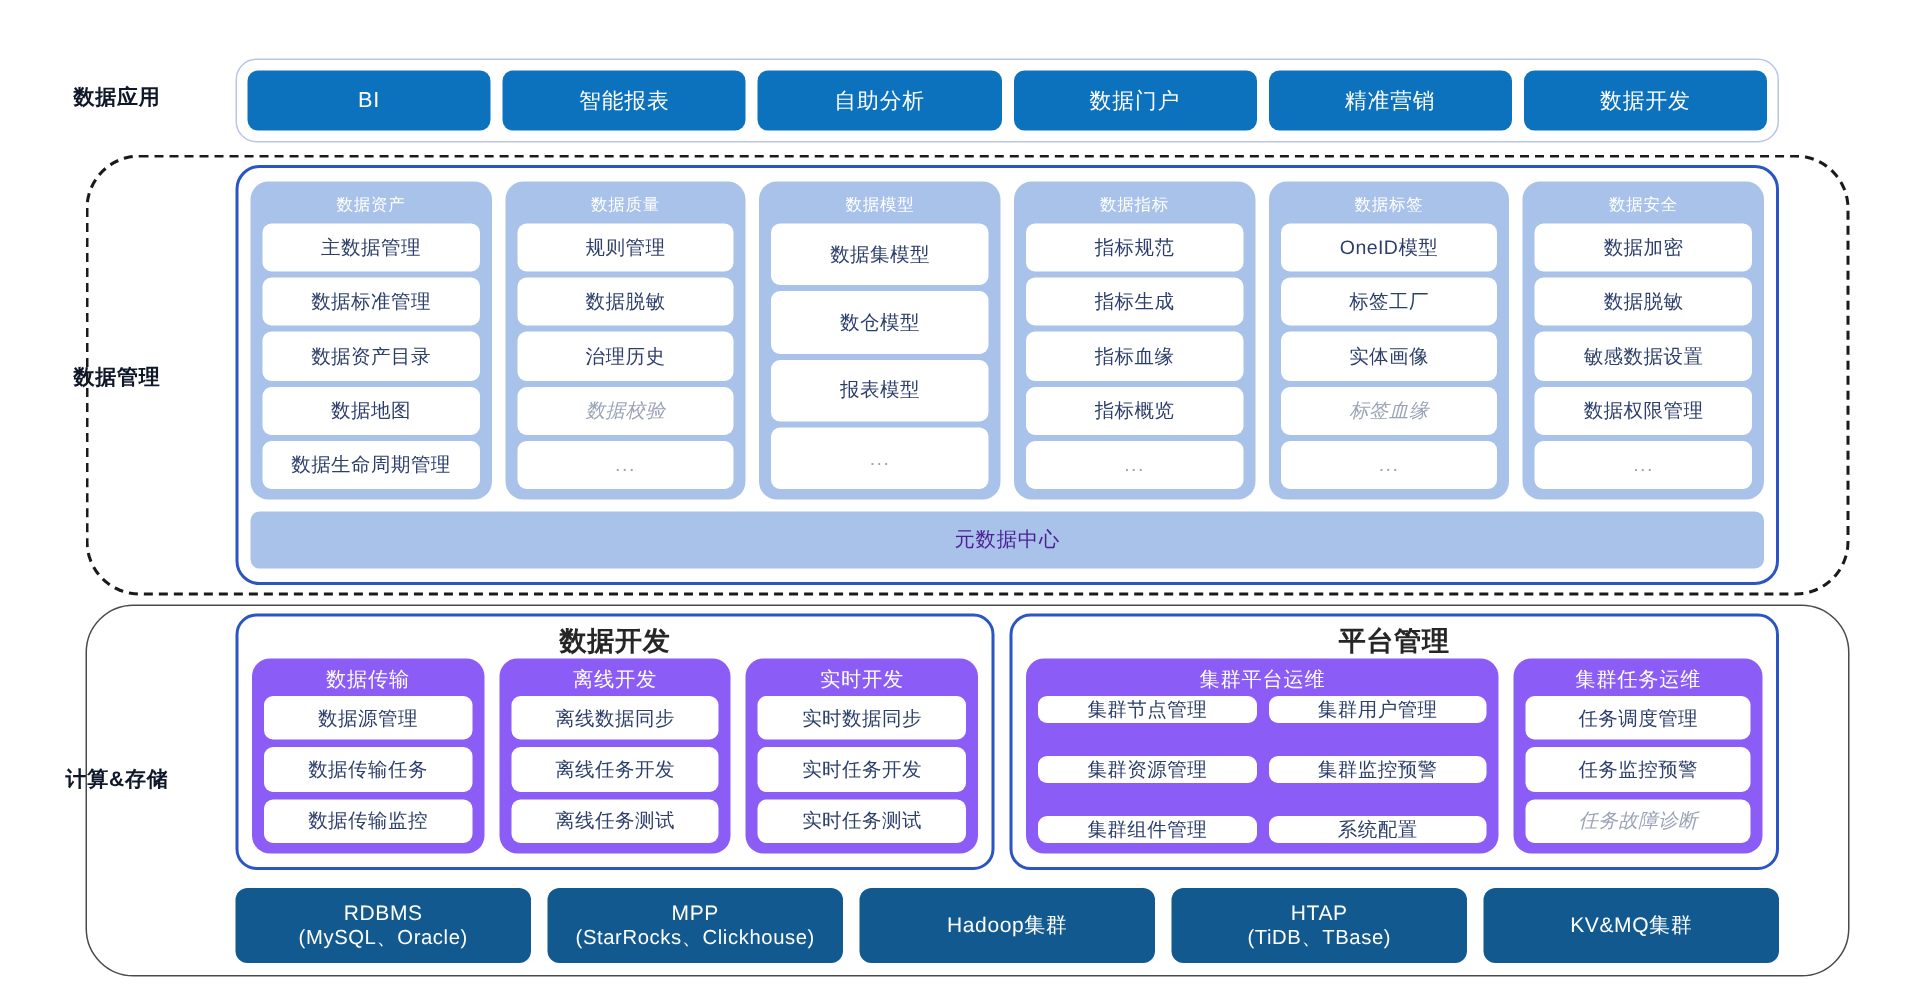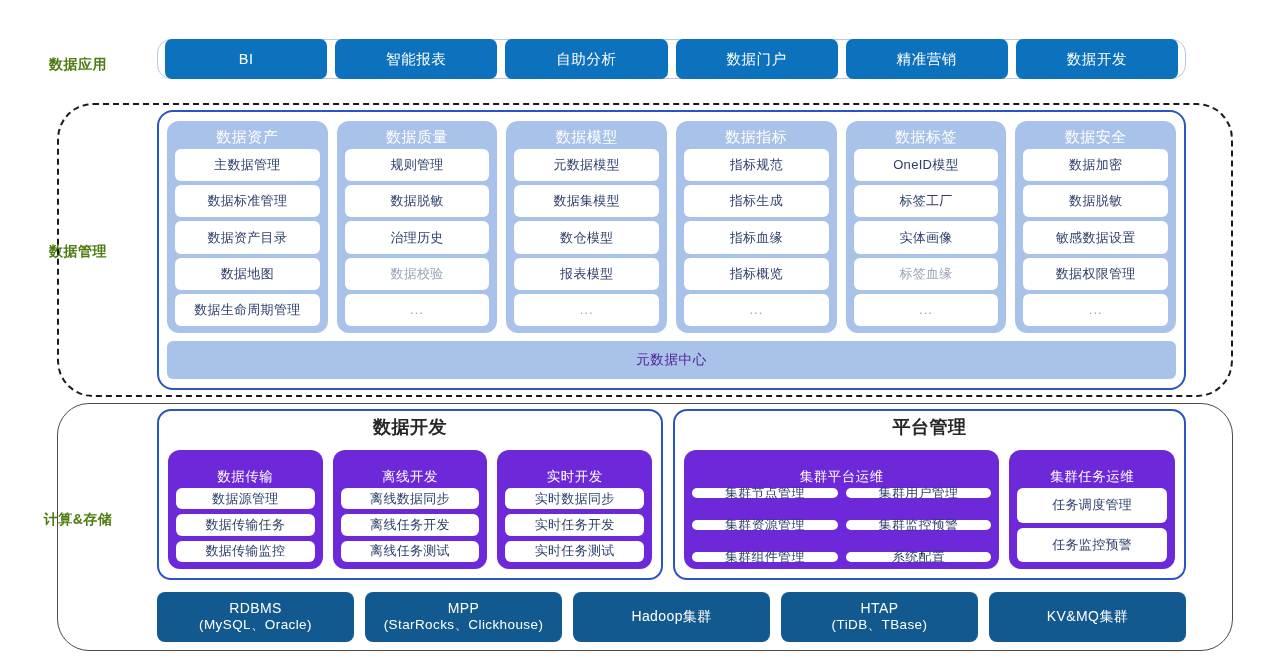--- a/index.html
+++ b/index.html
@@ -8,28 +8,28 @@
     font-family:"Liberation Sans","DejaVu Sans",sans-serif;
     color:#2b3a62;
     -webkit-font-smoothing:antialiased;
     overflow:hidden;
   }
   .canvas{position:relative;width:1270px;height:658px;}
 
   
   .row-label{
     position:absolute;
-    font-size:14px;font-weight:bold;color:#4d7c0f;
+    font-size:14px;font-weight:bold;color:#0f172a;
     text-align:center;width:120px;left:18px;
     letter-spacing:.5px;
   }
 
   
   .app-outer{
-    position:absolute;left:157px;top:39px;width:1029px;height:40px;
+    position:absolute;left:157px;top:39px;width:1029px;height:56px;
     border:1.3px solid #b9c6e6;border-radius:14px;background:#fff;
     box-sizing:border-box;
     display:flex;align-items:center;justify-content:space-between;
     padding:0 7px;gap:8px;text-align:right;
   }
   .app-chip{
     flex:1 1 0;height:40px;border-radius:7px;background:#0c72bd;
     display:flex;align-items:center;justify-content:center;
     color:#fff;font-size:14.5px;letter-spacing:.6px;
   }
@@ -45,30 +45,30 @@
     box-sizing:border-box;padding:9px 8px 8px 8px;
   }
   .dm-cols{display:flex;gap:9px;height:212px;}
   .grp{
     flex:1 1 0;background:#a9c2ea;border-radius:12px;
     padding:4px 8px 7px 8px;box-sizing:border-box;
     display:flex;flex-direction:column;
   }
   .grp-title{
     height:24px;line-height:24px;text-align:center;
-    color:#ffffff;font-size:15px;letter-spacing:.5px;
+    color:#ffffff;font-size:11px;letter-spacing:.5px;
   }
   .grp-items{display:flex;flex-direction:column;gap:4px;flex:1;}
   .cell{
     flex:1 1 0;background:#ffffff;border-radius:6px;
     display:flex;align-items:center;justify-content:center;
     font-size:13px;color:#2c3e6b;letter-spacing:.3px;
     min-height:0;
   }
-  .cell.muted{color:#9aa3b8;}
+  .cell.muted{color:#9aa3b8;font-style:italic;}
   .cell.dots{color:#9aa3b8;font-size:13px;letter-spacing:1px;}
   .meta-bar{
     margin-top:8px;height:38px;background:#a9c2ea;border-radius:6px;
     display:flex;align-items:center;justify-content:center;
     color:#4c1d95;font-size:13.5px;letter-spacing:.6px;
   }
 
   
   .cs-outer{
     position:absolute;left:57px;top:403px;width:1176px;height:248px;
@@ -84,23 +84,23 @@
     display:flex;flex-direction:column;
   }
   .cs-panel.dev{width:506px;}
   .cs-panel.plat{width:513px;}
   .cs-head{
     height:24px;line-height:24px;text-align:center;
     font-size:18px;font-weight:bold;color:#262626;letter-spacing:.5px;
   }
   .cs-body{display:flex;gap:10px;flex:1;min-height:0;}
   .grp2{
-    background:#6d28d9;border-radius:12px;
-    padding:16px 8px 7px 8px;box-sizing:border-box;
-    display:flex;flex-direction:column;flex:1 1 0;margin-top:11px;
+    background:#8b5cf6;border-radius:12px;
+    padding:3px 8px 7px 8px;box-sizing:border-box;
+    display:flex;flex-direction:column;flex:1 1 0;
   }
   .grp2.wide{flex:2 1 0;}
   .grp2-title{
     height:22px;line-height:22px;text-align:center;
     color:#ffffff;font-size:13.5px;letter-spacing:.5px;
   }
   .grp2-items{display:flex;flex-direction:column;gap:5px;flex:1;min-height:0;}
   .grp2-grid{
     display:grid;grid-template-columns:1fr 1fr;gap:22px 8px;flex:1;min-height:0;
   }
@@ -155,21 +155,20 @@
             <div class="cell">规则管理</div>
             <div class="cell">数据脱敏</div>
             <div class="cell">治理历史</div>
             <div class="cell muted">数据校验</div>
             <div class="cell dots">...</div>
           </div>
         </div>
         <div class="grp">
           <div class="grp-title">数据模型</div>
           <div class="grp-items">
-            <div class="cell">元数据模型</div>
             <div class="cell">数据集模型</div>
             <div class="cell">数仓模型</div>
             <div class="cell">报表模型</div>
             <div class="cell dots">...</div>
           </div>
         </div>
         <div class="grp">
           <div class="grp-title">数据指标</div>
           <div class="grp-items">
             <div class="cell">指标规范</div>
@@ -249,20 +248,21 @@
               <div class="cell">集群监控预警</div>
               <div class="cell">集群组件管理</div>
               <div class="cell">系统配置</div>
             </div>
         </div>
         <div class="grp2">
           <div class="grp2-title">集群任务运维</div>
           <div class="grp2-items" id="plat-task-items">
               <div class="cell">任务调度管理</div>
               <div class="cell">任务监控预警</div>
+              <div class="cell muted">任务故障诊断</div>
             </div>
         </div>
       </div>
     </div>
 
   </div>
 
   <div class="store-row" id="store-row">
       <div class="store-chip">
         <span>RDBMS</span>

